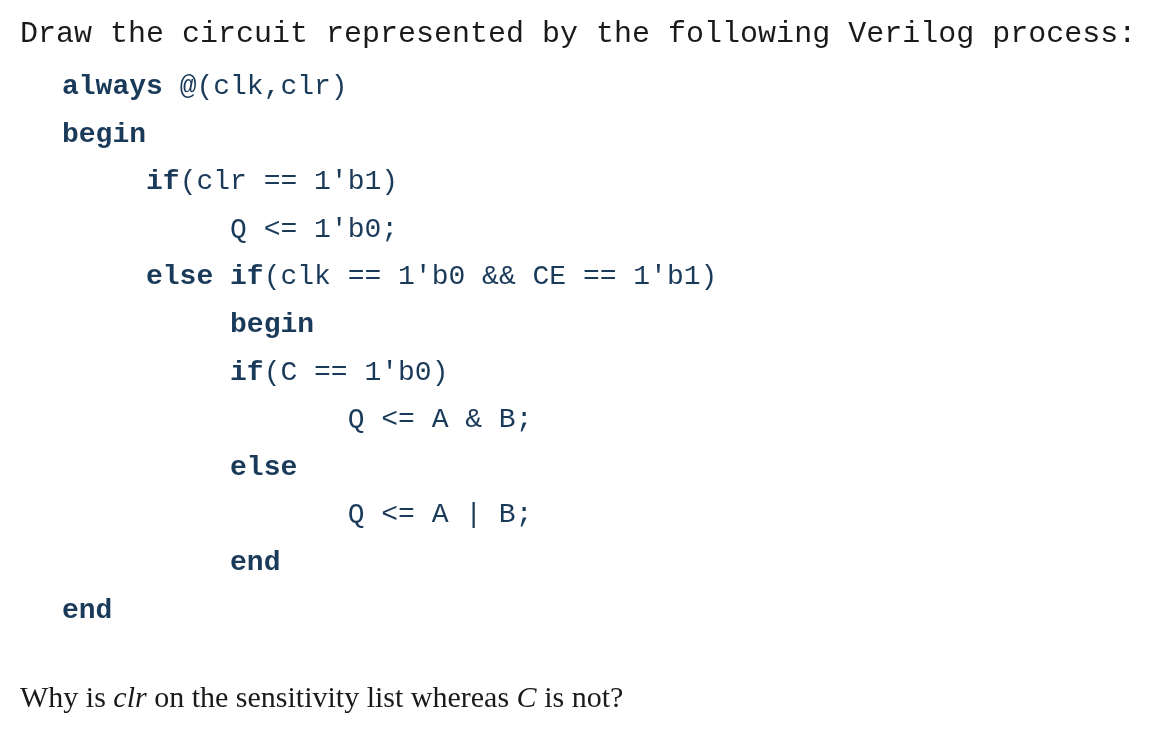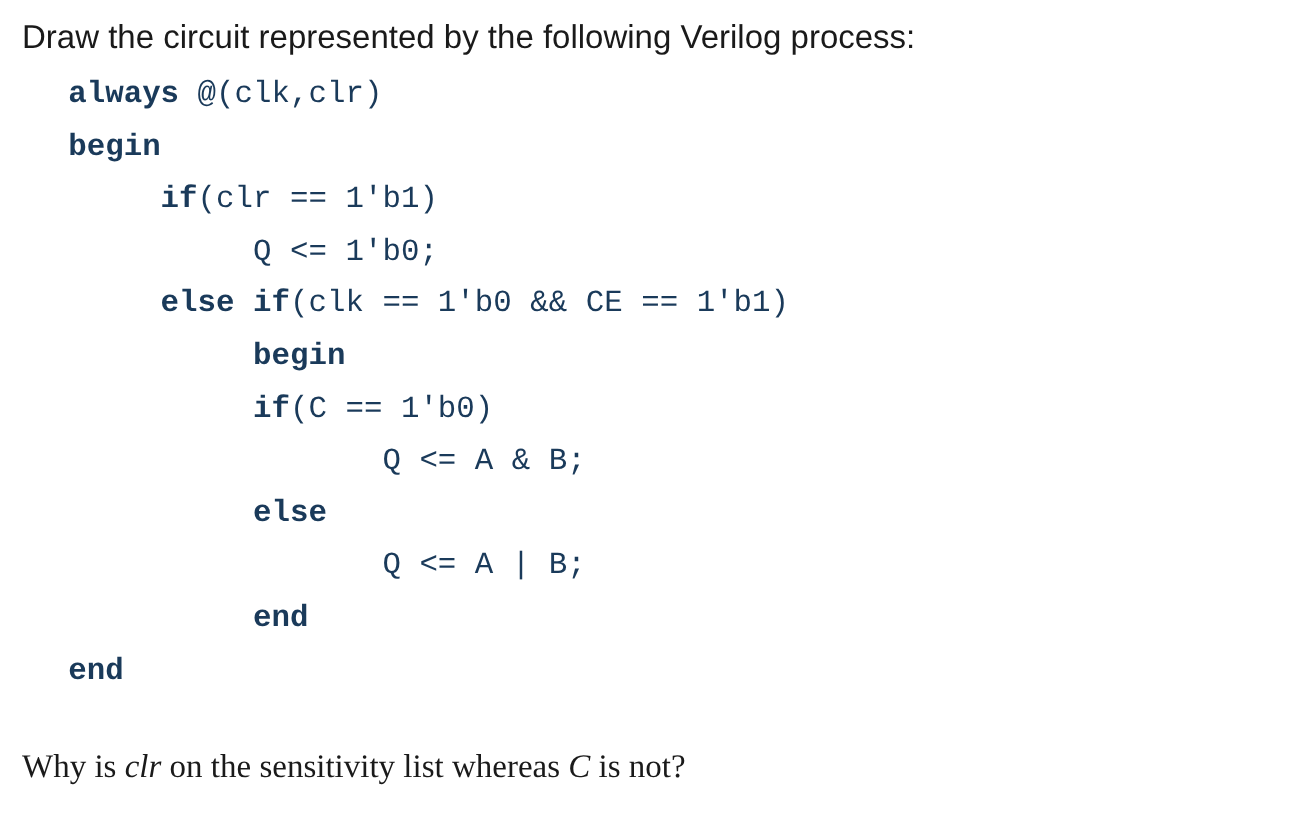--- a/index.html
+++ b/index.html
@@ -7,21 +7,21 @@
       padding: 12px 20px;
       font-family: Georgia, "Times New Roman", serif;
       font-size: 30px;
       line-height: 1.5;
       color: #1a1a1a;
       background: #ffffff;
       width: 1173px;
       box-sizing: border-box;
     }
     .prompt {
-      font-family: Liberation Sans, sans-serif;
+      font-family: Liberation Mono, monospace;
       margin-bottom: 6px;
     }
     .monospace {
       font-family: "Courier New", Courier, monospace;
       font-size: 28px;
       line-height: 1.7;
       white-space: pre;
       color: #1a3a5a;
       font-weight: 500;
       padding-left: 42px;

